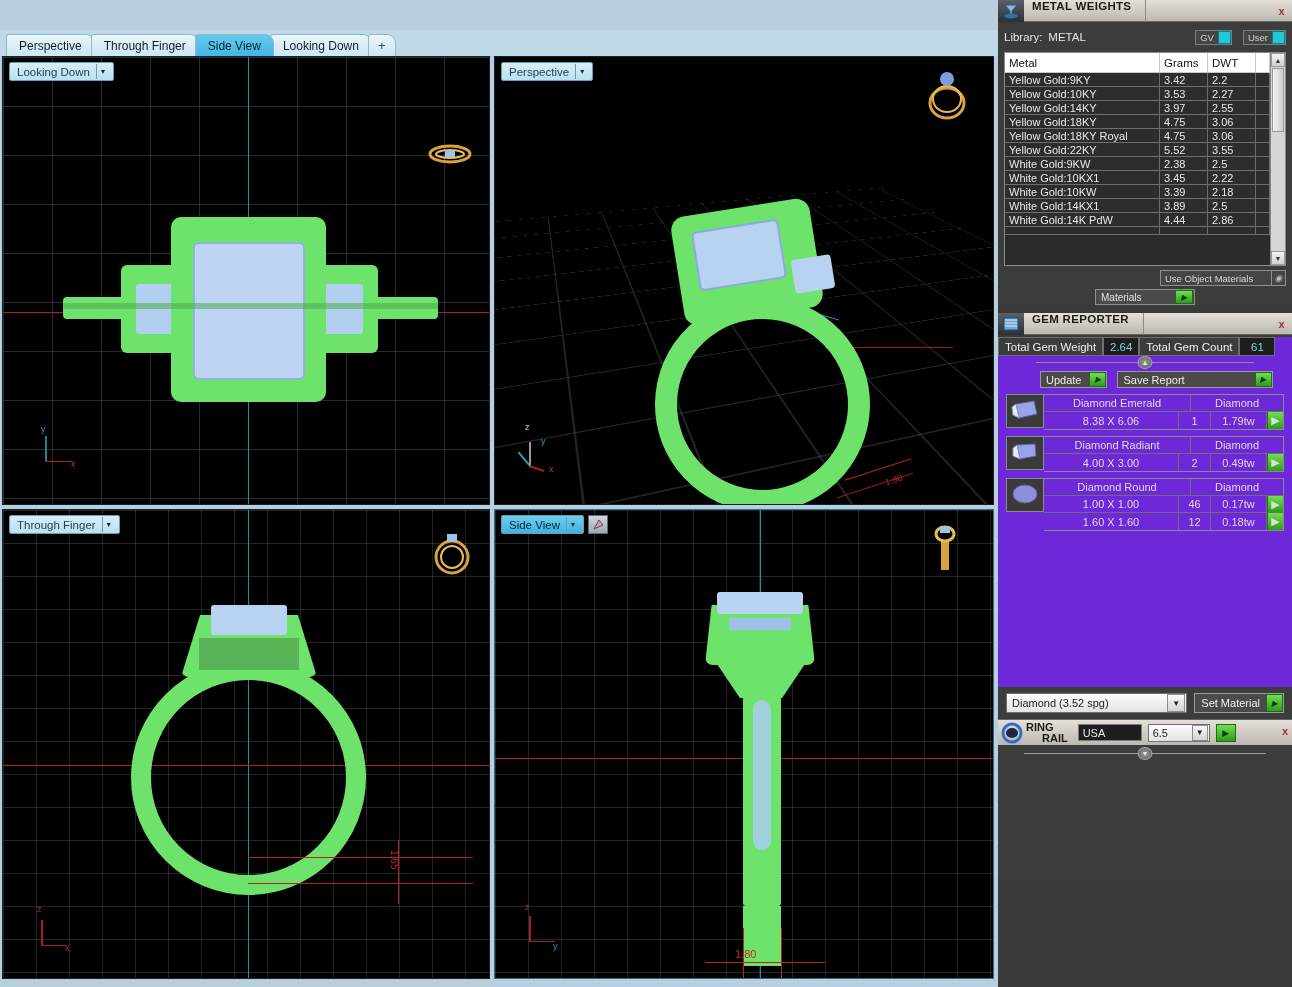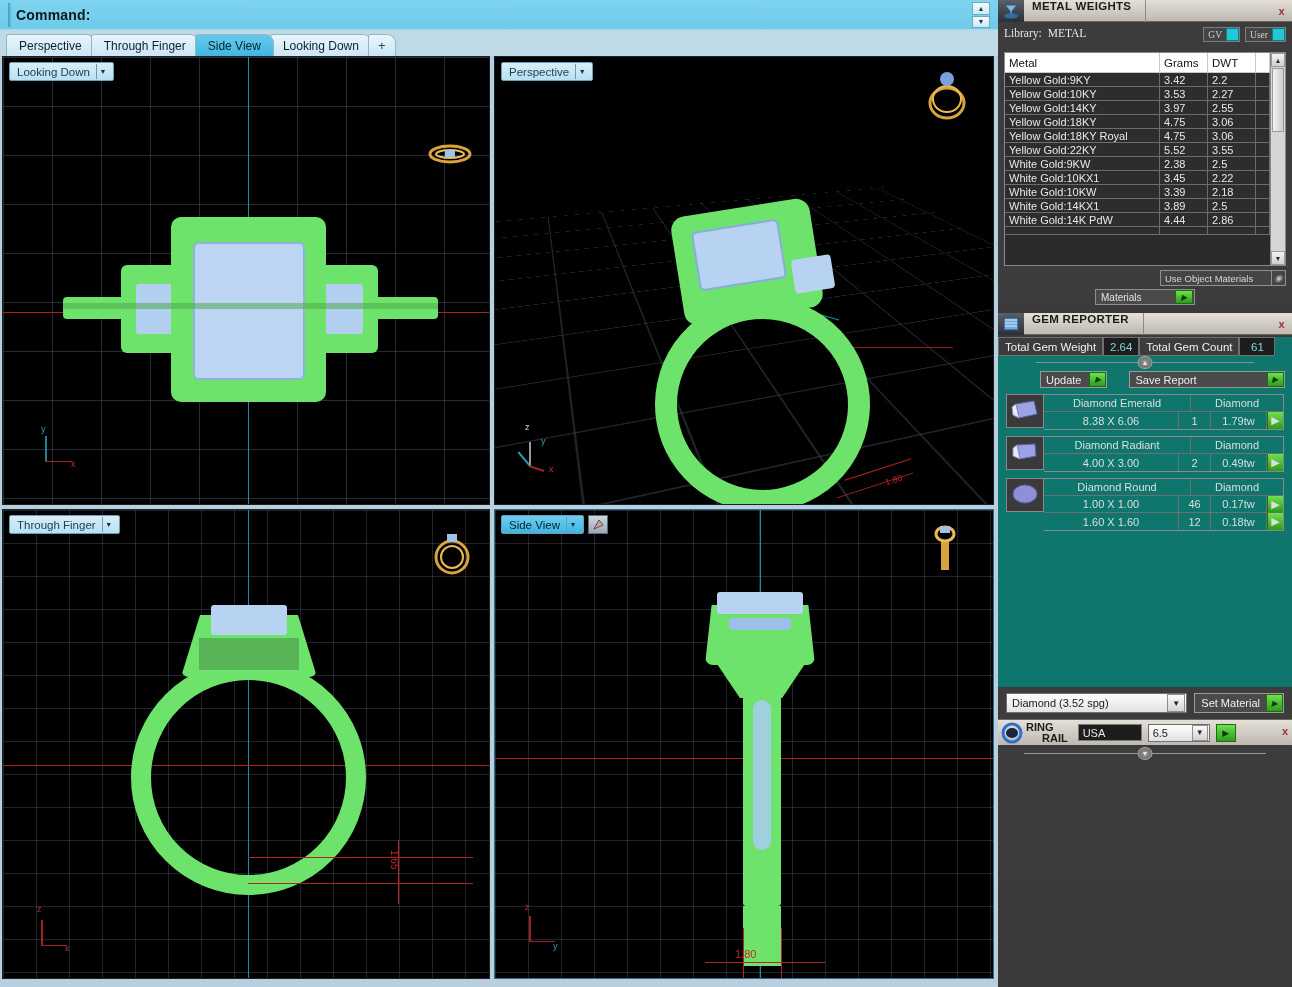--- a/index.html
+++ b/index.html
@@ -142,23 +142,23 @@
     letter-spacing: .3px;
   }
   .panel-head .ph-sep { width: 1px; height: 22px; background: #8d8a84; margin-left: 14px; }
   .panel-head .ph-close {
     position: absolute; right: 3px; top: 3px; width: 15px; height: 15px;
     display: flex; align-items: center; justify-content: center;
     color: #a03030; font-size: 11px; font-weight: bold;
   }
 
   .mw-body { background: #3c3c3c; padding: 5px 6px 0 6px; }
-  .mw-libline { display: flex; align-items: flex-start; height: 20px; font-family: Liberation Serif, serif; }
+  .mw-libline { display: flex; align-items: center; height: 20px; }
   .mw-lib { font-size: 11.5px; color: #e6e6e6; }
-  .mw-toggles { margin-left: auto; display: flex; gap: 5px; }
+  .mw-toggles { margin-left: auto; display: flex; gap: 11px; }
   .mw-tog {
     display: flex; align-items: center; height: 15px;
     border: 1px solid #7d7d7d; background: #454545; padding-left: 4px;
   }
   .mw-tog span { font-size: 9.5px; color: #cfcfcf; padding-right: 4px; }
   .mw-tog i {
     width: 13px; height: 13px; background: #23c8d6; display: block;
     border: 1px solid #0c7f8a;
   }
 
@@ -210,40 +210,40 @@
   }
   .calc-btn span { font-size: 10px; color: #e2e2e2; padding-left: 5px; }
   .calc-btn i {
     margin-left: auto; width: 18px; height: 14px; margin-right: 1px;
     background: linear-gradient(#6fe04e,#2f9b1d); border: 1px solid #1d6b12;
     display: flex; align-items: center; justify-content: center;
     color: #0c3b06; font-size: 8px;
   }
 
   
-  .gr-body { background: #0f766e; }
+  .gr-body { background: #6d28d9; }
   .gr-totals { display: flex; height: 19px; margin: 2px 0 0 0; }
   .gr-tot-lbl {
     display: flex; align-items: center; font-size: 11.5px; color: #f0f0f0;
     background: #3c3c3c; padding: 0 6px; border: 1px solid #6f6f6f;
   }
   .gr-tot-val {
     display: flex; align-items: center; justify-content: center; min-width: 36px;
     font-size: 11.5px; color: #7fd4df; background: #1d1d1d; border: 1px solid #6f6f6f;
     padding: 0 5px;
   }
   .gr-divider { position: relative; height: 13px; }
   .gr-divider .ln { position: absolute; top: 6px; left: 38px; right: 38px; height: 1px; background: #8d8d8d; }
   .gr-divider .knob {
     position: absolute; left: 50%; top: 0; transform: translateX(-50%);
     width: 15px; height: 13px; border-radius: 50%;
     background: radial-gradient(#9a9a9a,#5e5e5e); border: 1px solid #a8a8a8;
     display: flex; align-items: center; justify-content: center; font-size: 7px; color: #e6e6e6;
   }
-  .gr-actions { display: flex; gap: 22px; padding: 2px 0 6px 42px; }
+  .gr-actions { display: flex; gap: 10px; padding: 2px 0 6px 42px; }
   .gr-btn { height: 17px; display: flex; align-items: center; background: #4a4a4a; border: 1px solid #9a9a9a; }
   .gr-btn span { font-size: 11px; color: #ededed; padding: 0 8px 0 5px; }
   .gr-btn i {
     width: 17px; height: 15px; background: linear-gradient(#6fe04e,#2f9b1d);
     border: 1px solid #1d6b12; display: flex; align-items: center; justify-content: center;
     color: #0c3b06; font-size: 8px;
   }
   .gr-btn.wide span { padding-right: 70px; }
 
   .gem-list { padding: 0 8px; }
@@ -330,28 +330,20 @@
   }
   .bottom-fill { height: 120px; background: #3c3c3c; }
 </style>
 </head>
 <body>
 
 <div class="app">
 
   <div class="left-pane">
 
-    <div class="cmdbar">
-      <div class="cmd-left-edge"></div>
-      <div class="cmd-label">Command:</div>
-      <div class="cmd-spin">
-        <div>▲</div>
-        <div>▼</div>
-      </div>
-    </div>
 
     <div class="tabstrip">
       <div class="vtab">
           <span>Perspective</span>
         </div>
       <div class="vtab">
           <span>Through Finger</span>
         </div>
       <div class="vtab active">
           <span>Side View</span>

